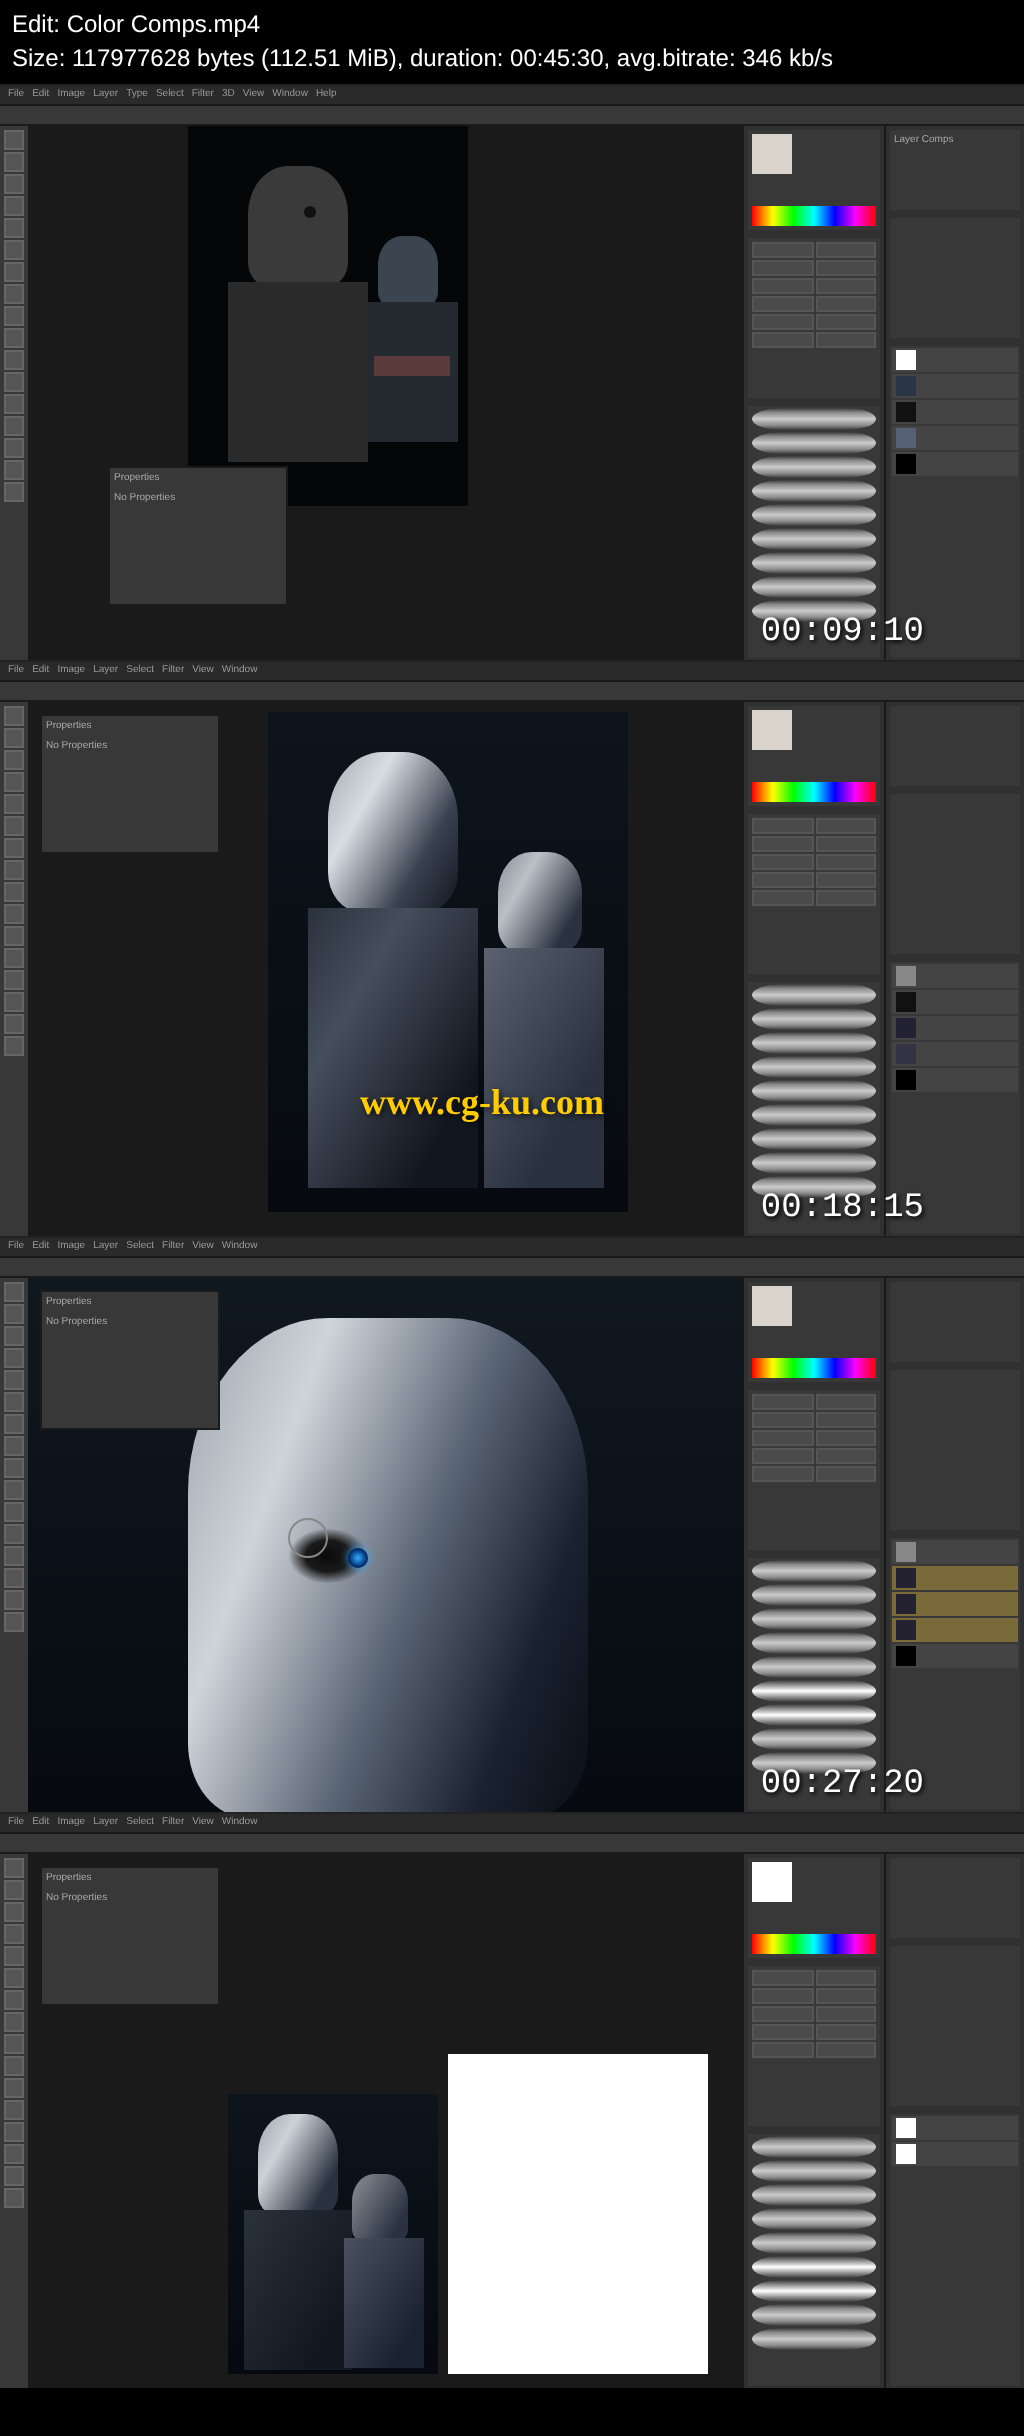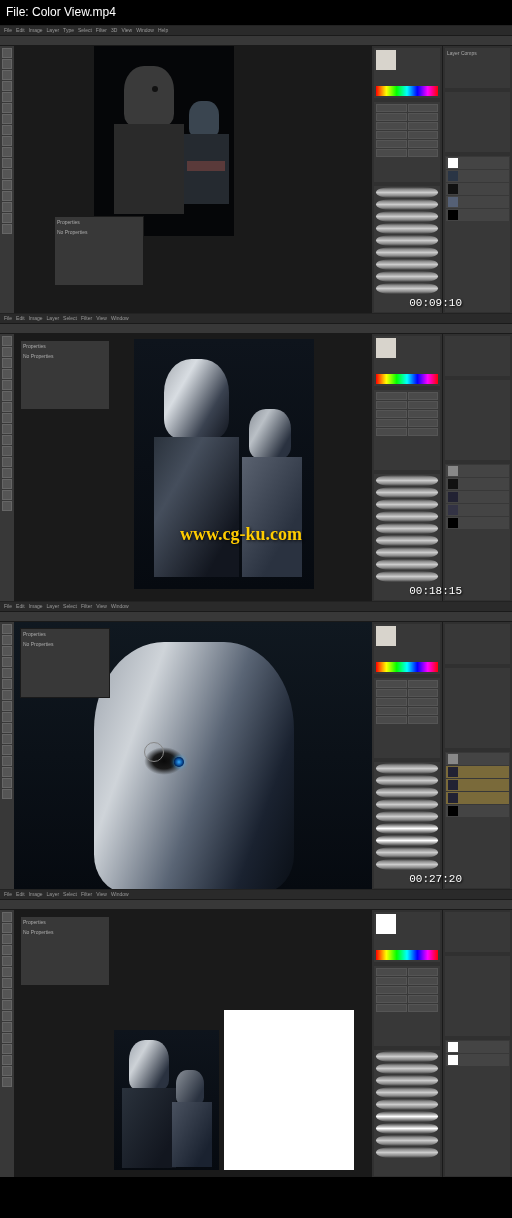--- a/index.html
+++ b/index.html
@@ -22,30 +22,31 @@
 .action-row { display: flex; gap: 1px; margin-bottom: 1px; }
 .action-btn { flex: 1; height: 8px; background: #4a4a4a; border: 1px solid #555; }
 .brush-panel { flex: 1; background: #383838; margin: 2px; overflow: hidden; position: relative; }
 .brush-stroke { height: 11px; margin: 1px 2px; background: linear-gradient(180deg, transparent 0%, #888 20%, #ccc 50%, #888 80%, transparent 100%); border-radius: 50% / 100%; }
 .layers-panel { flex: 1; background: #383838; margin: 2px; font-size: 5px; }
 .layer-row { height: 12px; background: #444; margin: 1px; display: flex; align-items: center; padding: 0 2px; gap: 2px; }
 .layer-thumb { width: 10px; height: 10px; background: #222; }
 .mini-panel { height: 40px; background: #383838; margin: 2px; font-size: 5px; color: #aaa; padding: 2px; }
 .properties-float { position: absolute; width: 90px; height: 70px; background: #383838; border: 1px solid #1a1a1a; font-size: 5px; color: #aaa; padding: 2px; z-index: 5; }
 .canvas-content { position: absolute; background: #050608; }
-.timestamp { position: absolute; bottom: 4px; right: 50px; font-size: 11px; color: #fff; font-family: 'Courier New', monospace; text-shadow: 1px 1px 2px #000; z-index: 10; }
+.timestamp { position: absolute; bottom: 4px; right: 50px; font-size: 17px; color: #fff; font-family: 'Courier New', monospace; text-shadow: 1px 1px 2px #000; z-index: 10; }
 .watermark { position: absolute; color: #ffcc00; font-size: 18px; font-weight: bold; font-family: Georgia, serif; text-shadow: 1px 1px 3px rgba(0,0,0,0.8); z-index: 10; }
 .cyclops-eye { position: absolute; width: 6px; height: 6px; border-radius: 50%; background: radial-gradient(circle, #3af 0%, #037 60%, #000 100%); box-shadow: 0 0 4px #3af; }
 .brush-circle { position: absolute; width: 20px; height: 20px; border: 1px solid #888; border-radius: 50%; z-index: 6; }
 </style>
 </head>
 <body>
 
 <div class="meta-header">
-  <div>File: Color View.mp4</div>
+  <div>Edit: Color Comps.mp4</div>
+  <div>Size: 117977628 bytes (112.51 MiB), duration: 00:45:30, avg.bitrate: 346 kb/s</div>
 </div>
 
 <div class="frame">
   <div class="ps-menubar">
     <span>File</span>
     <span>Edit</span>
     <span>Image</span>
     <span>Layer</span>
     <span>Type</span>
     <span>Select</span>

